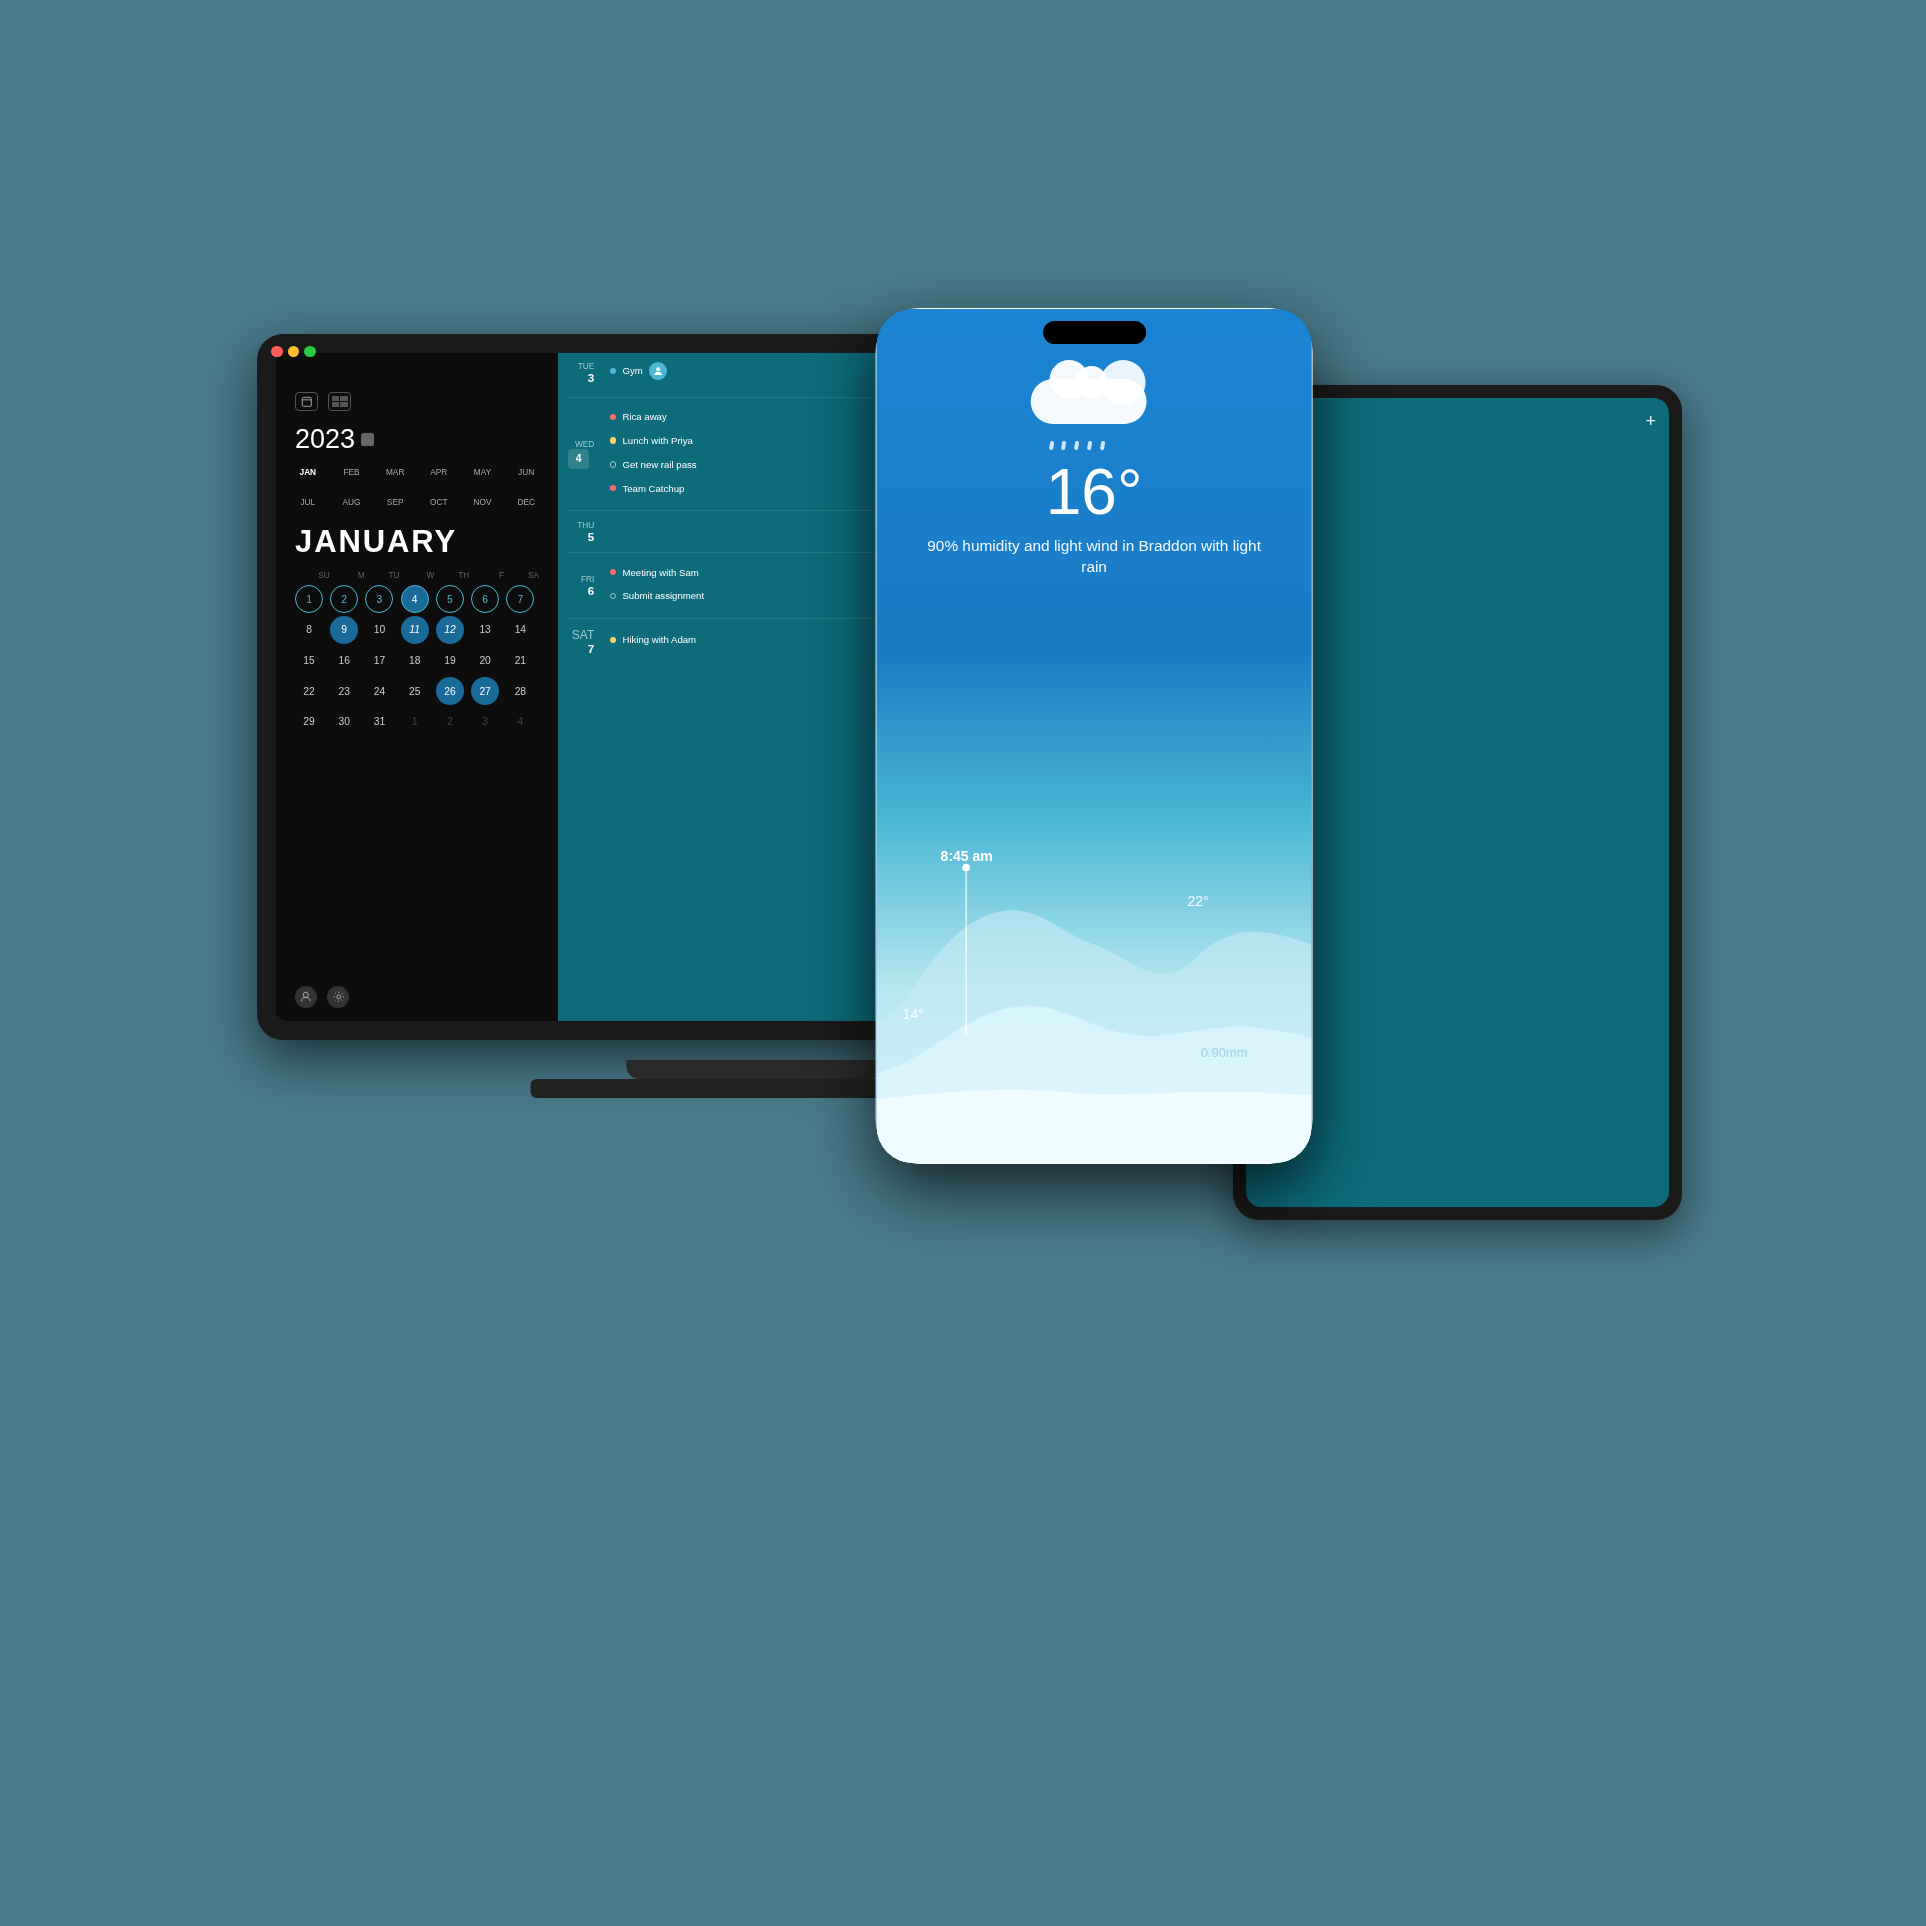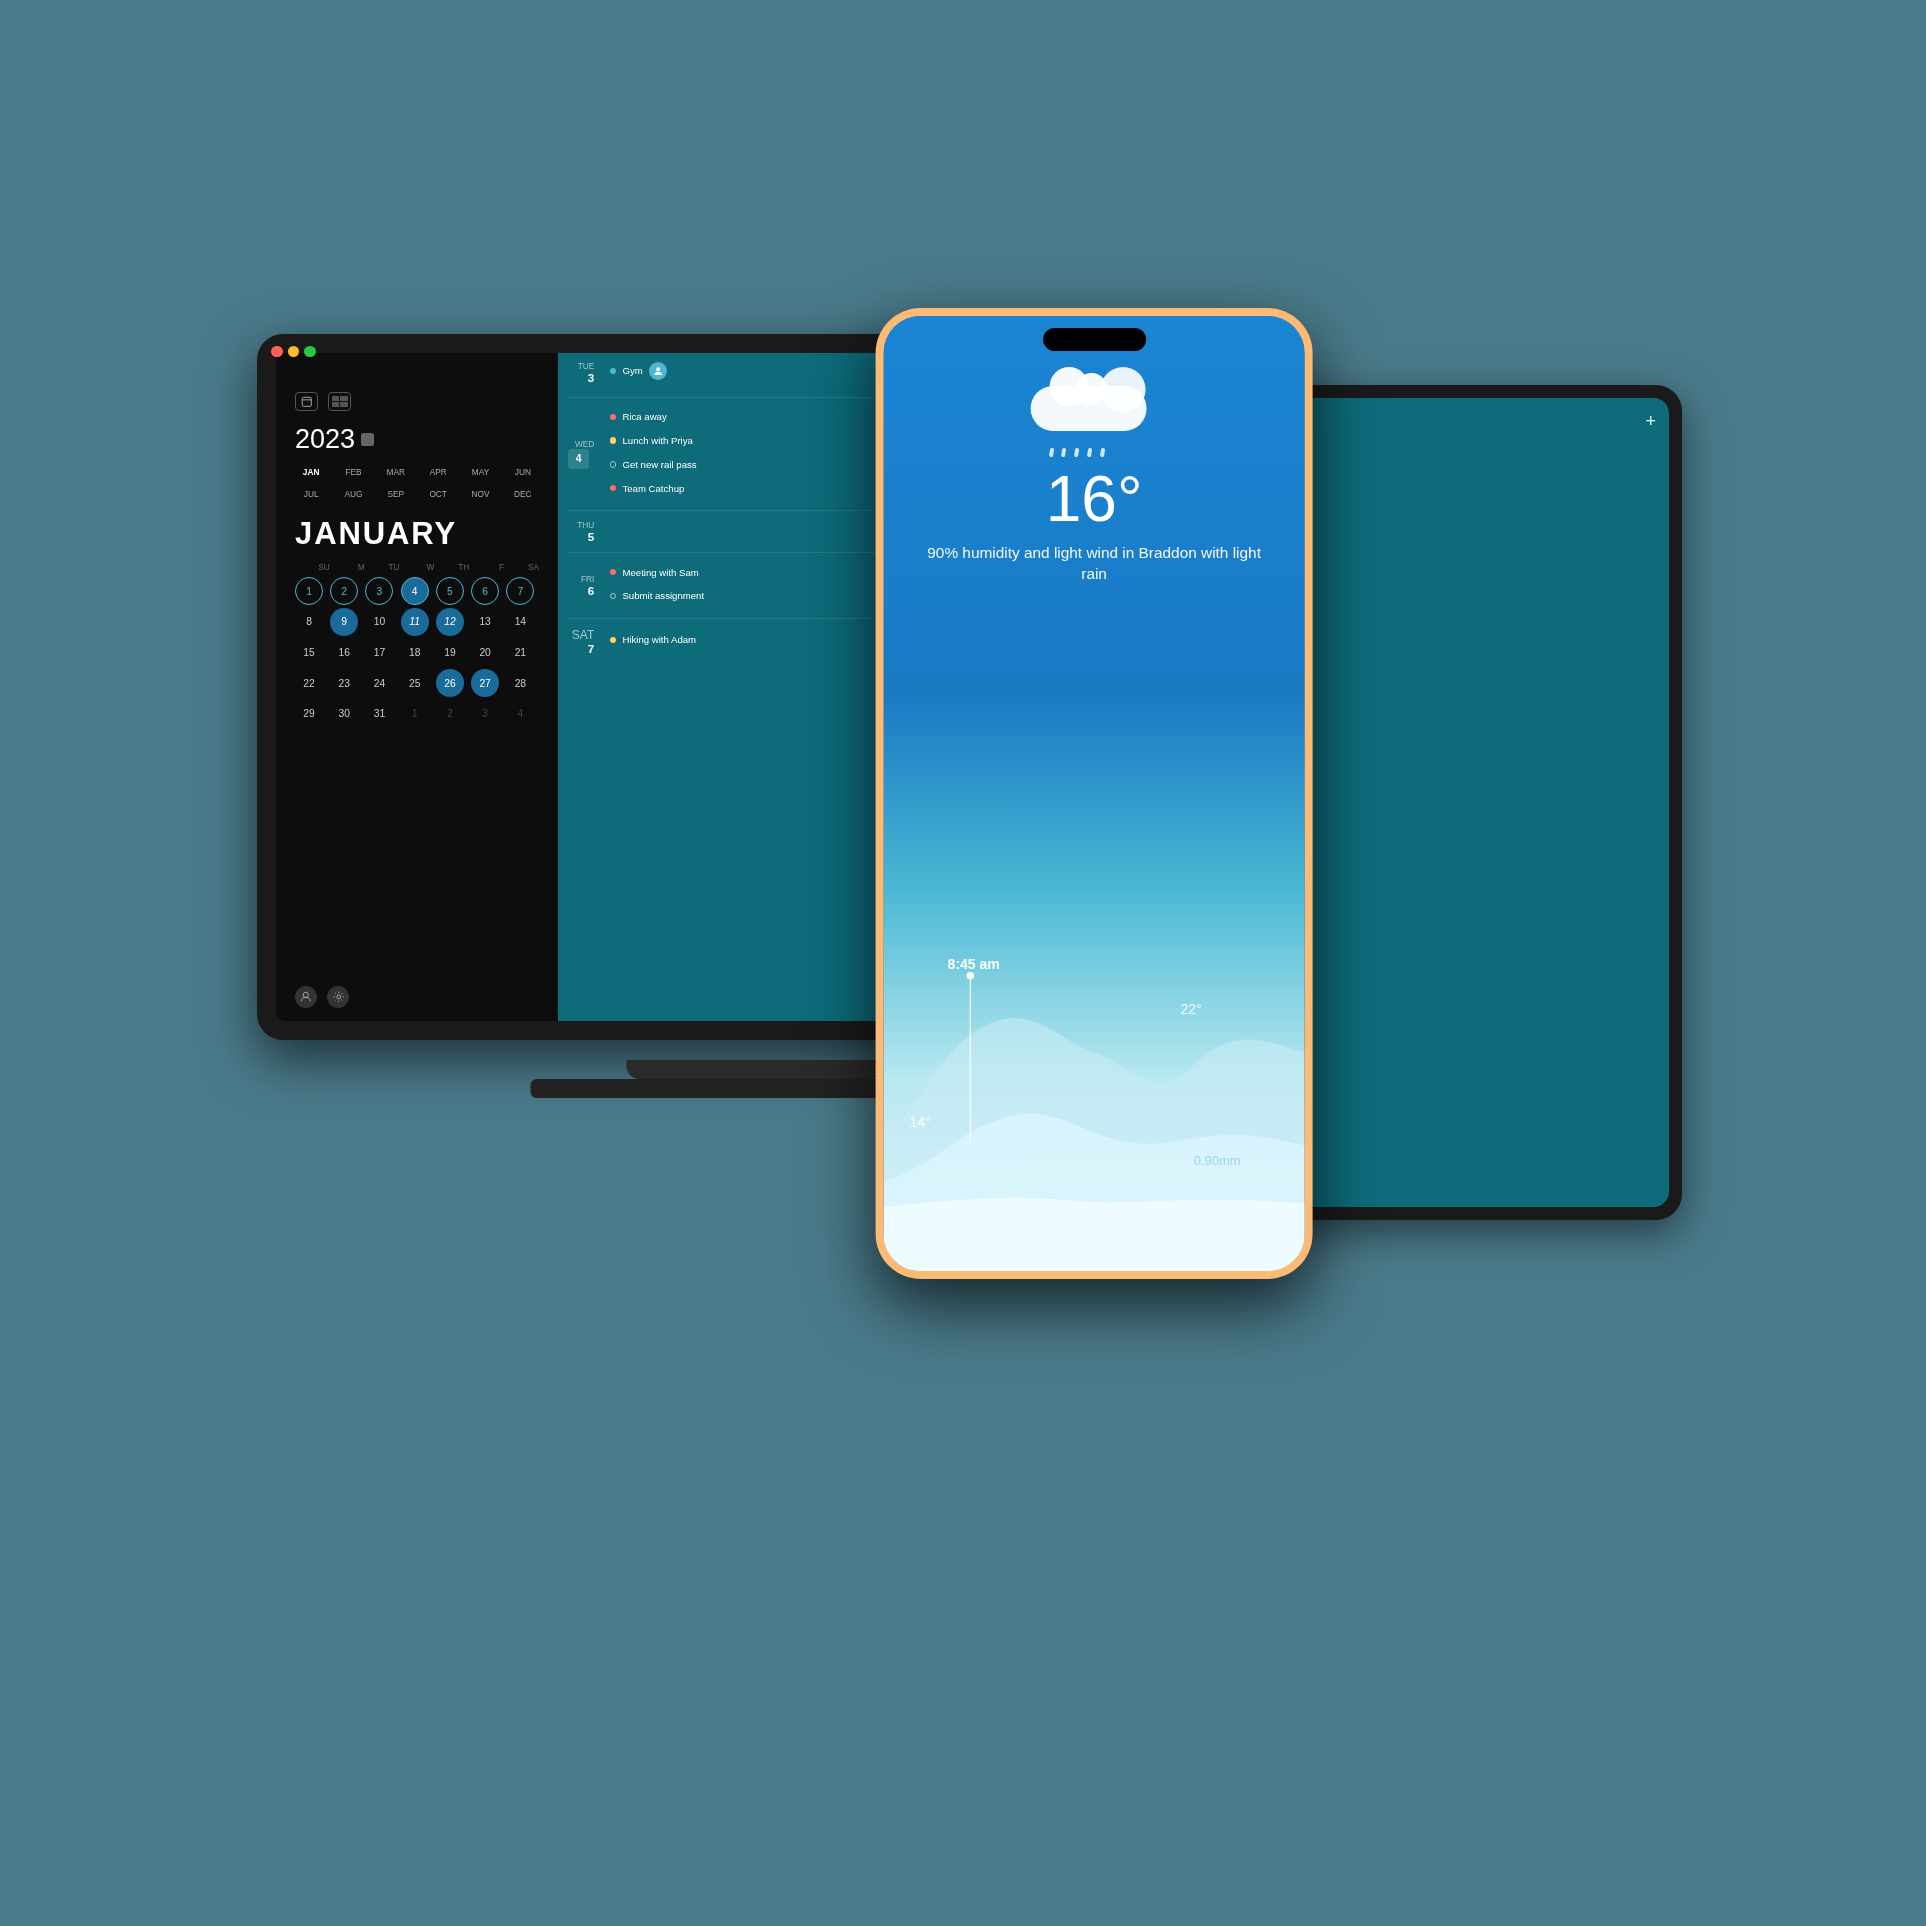--- a/index.html
+++ b/index.html
@@ -116,21 +116,21 @@
     .year-badge {
       width: 13px;
       height: 13px;
       background: #666;
       border-radius: 2.6px;
     }
 
     .months-grid {
       display: grid;
       grid-template-columns: repeat(6, 1fr);
-      gap: 10px;
+      gap: 18px;
       margin-bottom: 15.4px;
     }
     .month-item {
       color: #aaa;
       font-size: 8.3px;
       text-align: center;
       padding: 1.3px 0;
     }
     .month-item.active {
       color: #fff;
@@ -316,24 +316,24 @@
       color: rgba(255,255,255,0.7);
     }
 
     
     .phone-container {
       position: absolute;
       left: 50%;
       top: 51px;
       transform: translateX(-20%);
       width: 437px;
-      height: 971px;
-      background: #fdba74;
+      height: 856px;
+      background: #ffffff;
       border-radius: 45px;
-      padding: 8px;
+      padding: 1px;
       box-shadow: 0 26px 64px rgba(0,0,0,0.7);
       z-index: 20;
     }
 
     .phone-screen {
       width: 100%;
       height: 100%;
       background: #1a7ac4;
       border-radius: 37px;
       overflow: hidden;

